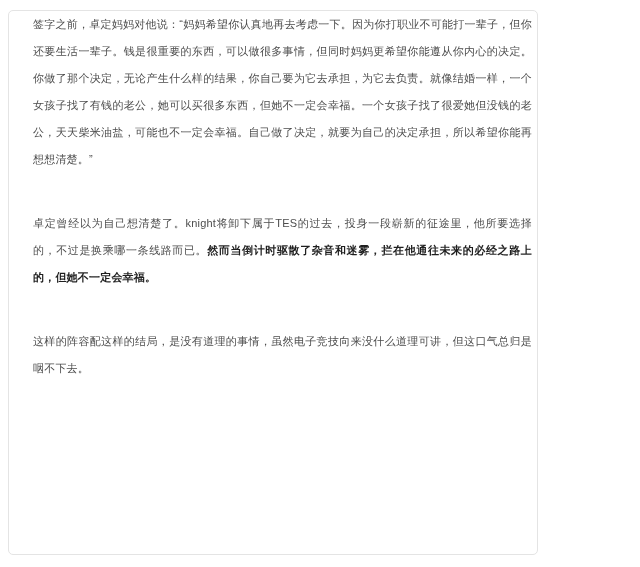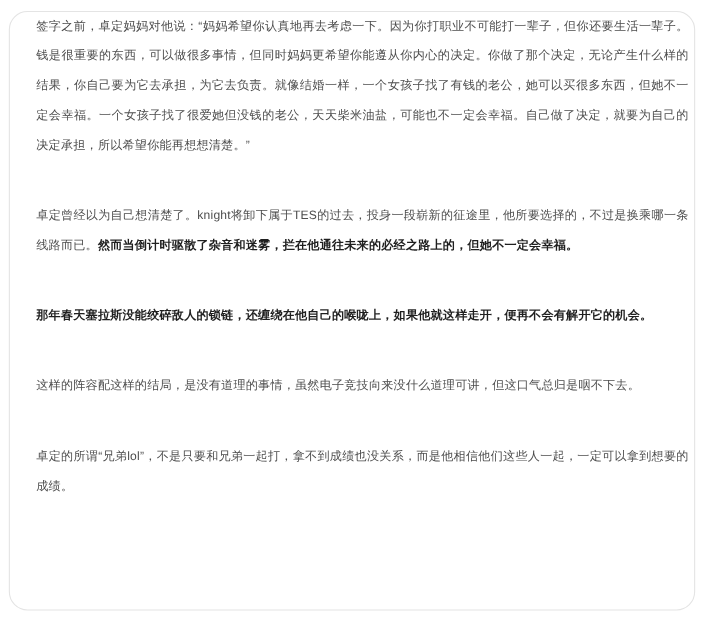--- a/index.html
+++ b/index.html
@@ -11,25 +11,25 @@
   body {
     width: 640px;
     height: 567px;
     position: relative;
     overflow: hidden;
   }
   .article-card {
     position: absolute;
     left: 8px;
     top: 10px;
-    width: 624px;
+    width: 530px;
     height: 545px;
     box-sizing: border-box;
     border: 1px solid #e4e4e4;
-    border-radius: 17px;
+    border-radius: 5px;
     background: #ffffff;
     padding: 0 5px 0 24px;
     overflow: hidden;
   }
   .para {
     margin: 0 0 37px 0;
     font-size: 11px;
     line-height: 27px;
     letter-spacing: 0.2px;
     color: #4d4d4d;
@@ -49,20 +49,18 @@
 </style>
 </head>
 <body>
 
 <div class="article-card">
 
   <p class="para"><span class="seg-normal">签字之前，卓定妈妈对他说：“妈妈希望你认真地再去考虑一下。因为你打职业不可能打一辈子，但你还要生活一辈子。钱是很重要的东西，可以做很多事情，但同时妈妈更希望你能遵从你内心的决定。你做了那个决定，无论产生什么样的结果，你自己要为它去承担，为它去负责。就像结婚一样，一个女孩子找了有钱的老公，她可以买很多东西，但她不一定会幸福。一个女孩子找了很爱她但没钱的老公，天天柴米油盐，可能也不一定会幸福。自己做了决定，就要为自己的决定承担，所以希望你能再想想清楚。”</span></p>
 
   <p class="para"><span class="seg-normal">卓定曾经以为自己想清楚了。knight将卸下属于TES的过去，投身一段崭新的征途里，他所要选择的，不过是换乘哪一条线路而已。</span><span class="seg-bold">然而当倒计时驱散了杂音和迷雾，拦在他通往未来的必经之路上的，但她不一定会幸福。</span></p>
 
-  <p class="para is-bold"><span class="seg-bold">那年春天塞拉斯没能绞碎敌人的锁链，还缠绕在他自己的喉咙上，如果他就这样走开，便再不会有解开它的机会。</span></p>
 
   <p class="para"><span class="seg-normal">这样的阵容配这样的结局，是没有道理的事情，虽然电子竞技向来没什么道理可讲，但这口气总归是咽不下去。</span></p>
 
 
-  <p class="para"><span class="seg-normal">卓定的所谓“兄弟lol”，不是只要和兄弟一起打，拿不到成绩也没关系，而是他相信他们这些人一起，一定可以拿到想要的成绩。</span></p>
 
 </div>
 
 </body></html>

